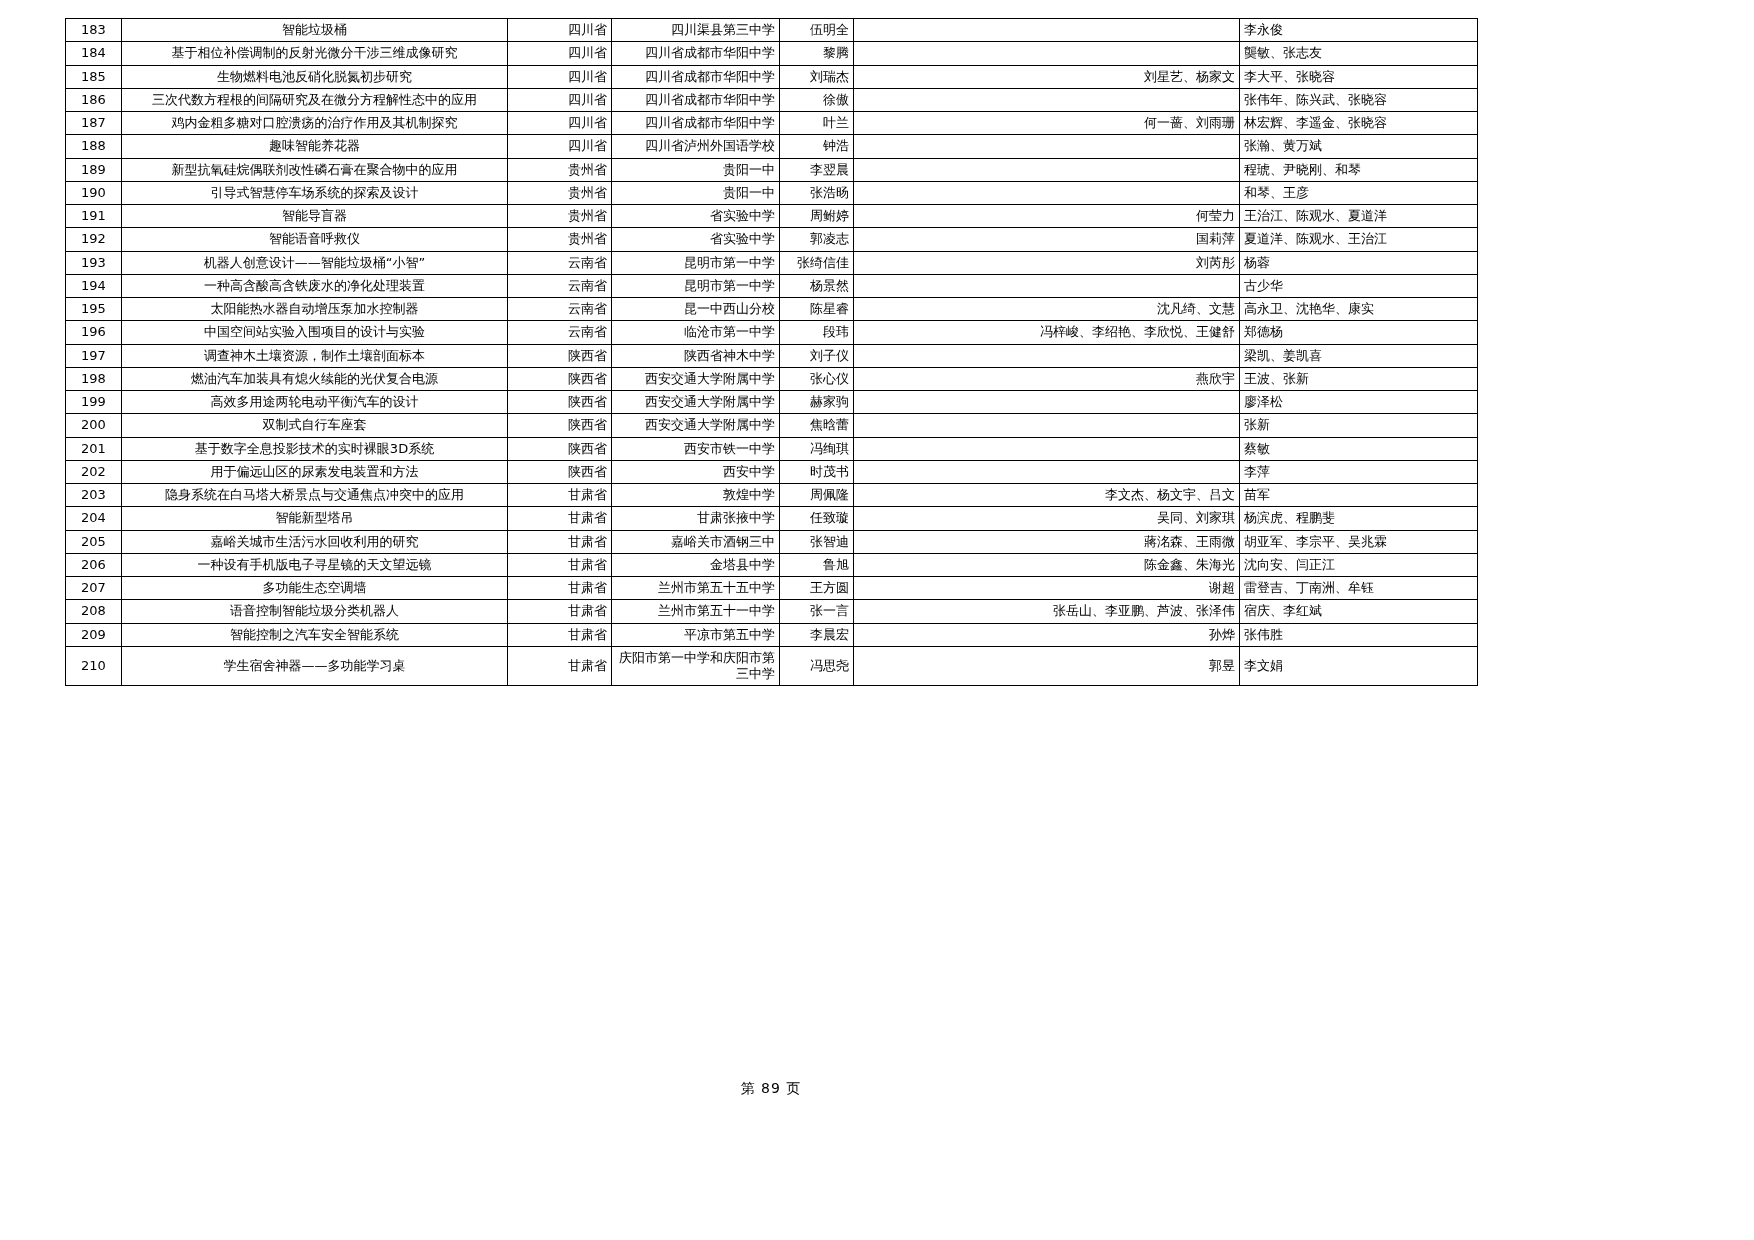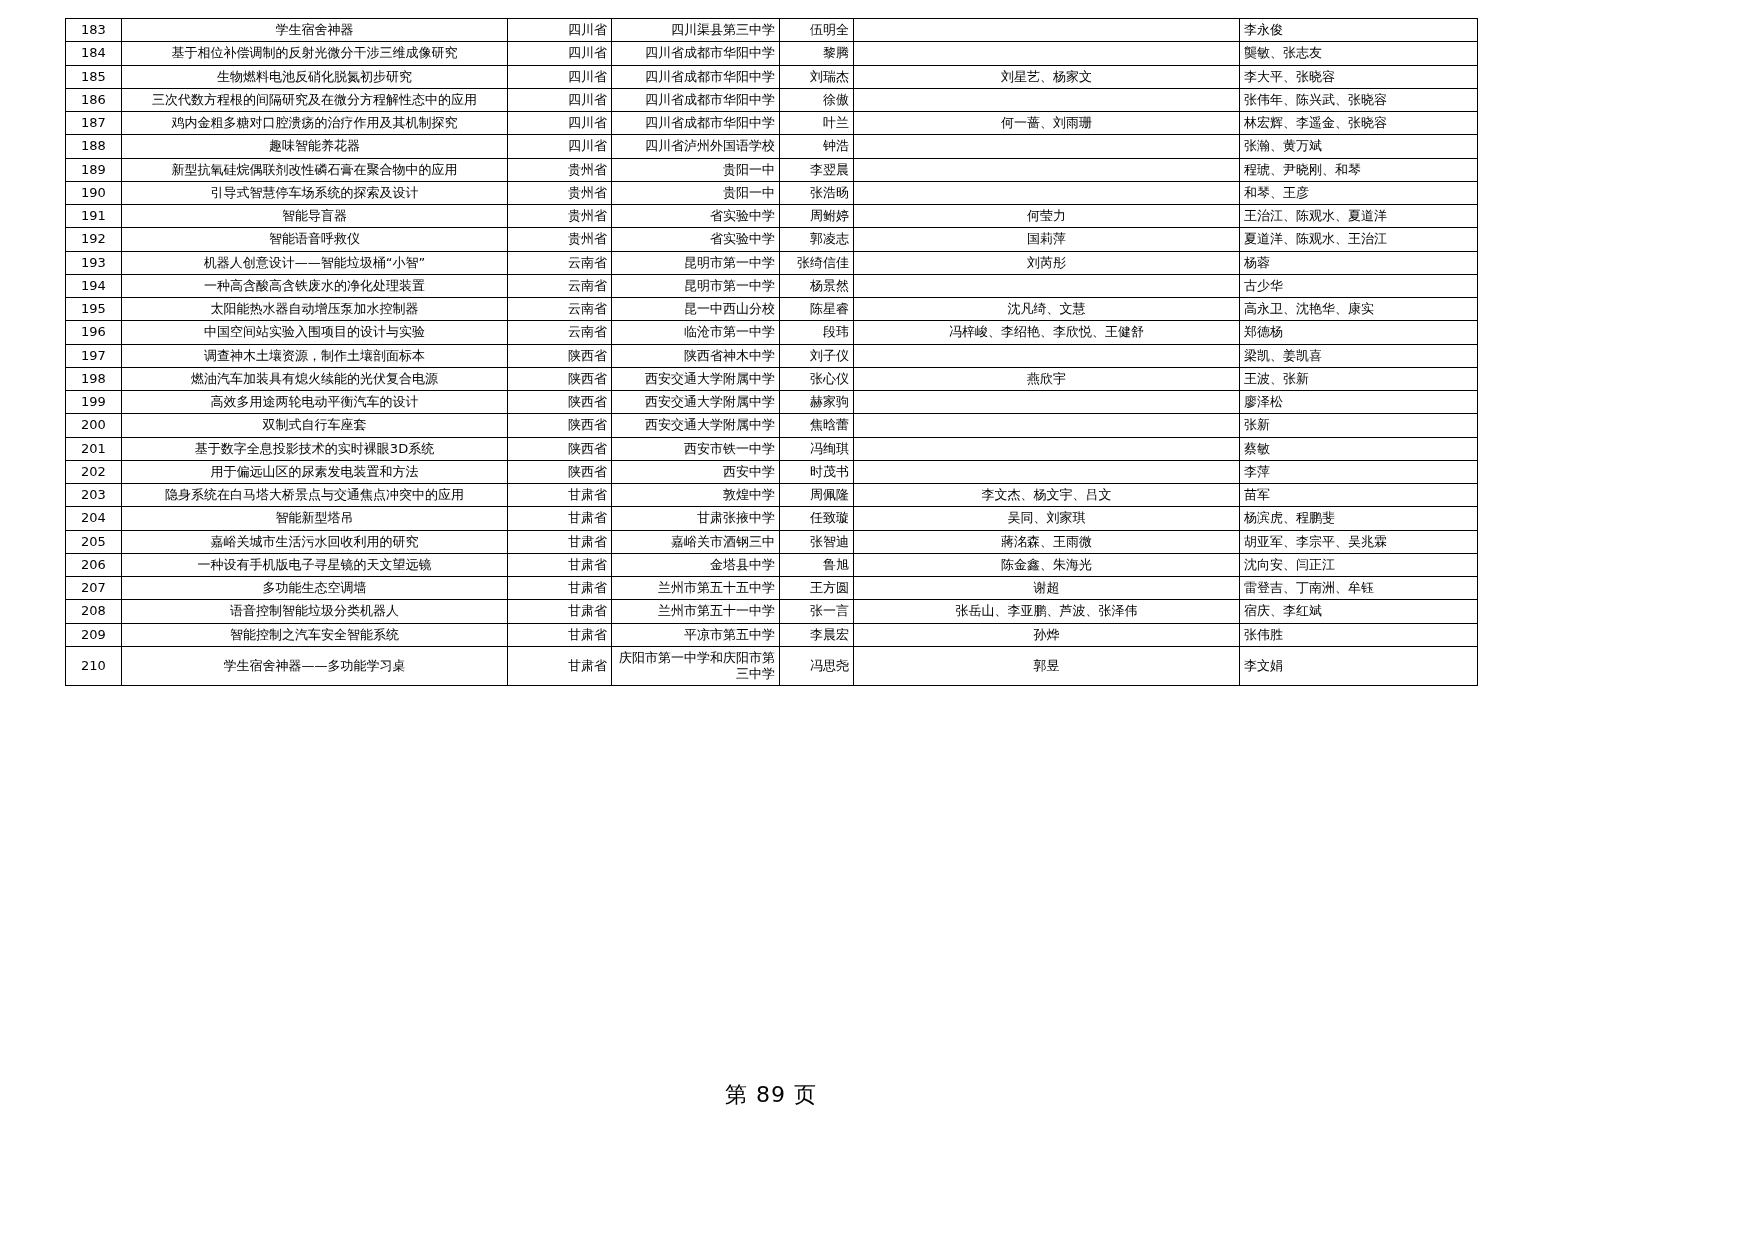--- a/index.html
+++ b/index.html
@@ -40,51 +40,51 @@
     border: 1.3px solid #000000;
     padding: 3px 4px;
     vertical-align: middle;
     word-break: break-all;
   }
   td.no      { text-align: center; }
   td.title   { text-align: center; }
   td.prov    { text-align: right; }
   td.school  { text-align: right; }
   td.student { text-align: right; }
-  td.members { text-align: center; padding-left: 6px; }
+  td.members { text-align: right; padding-left: 6px; }
   td.teacher { text-align: left; padding-left: 6px; }
 
   .footer {
     position: absolute;
     left: 0;
     top: 1062px;
     width: 1412px;
     text-align: center;
-    font-size: 22px;
+    font-size: 14px;
     letter-spacing: 1px;
   }
 </style>
 </head>
 <body>
 
 <div class="page">
   <table class="awards">
     <colgroup>
       <col class="c-no">
       <col class="c-title">
       <col class="c-prov">
       <col class="c-school">
       <col class="c-student">
       <col class="c-members">
       <col class="c-teacher">
     </colgroup>
     <tbody id="awards-body">
         <tr>
           <td class="no">183</td>
-          <td class="title">学生宿舍神器</td>
+          <td class="title">智能垃圾桶</td>
           <td class="prov">四川省</td>
           <td class="school">四川渠县第三中学</td>
           <td class="student">伍明全</td>
           <td class="members"></td>
           <td class="teacher">李永俊</td>
         </tr>
         <tr>
           <td class="no">184</td>
           <td class="title">基于相位补偿调制的反射光微分干涉三维成像研究</td>
           <td class="prov">四川省</td>

